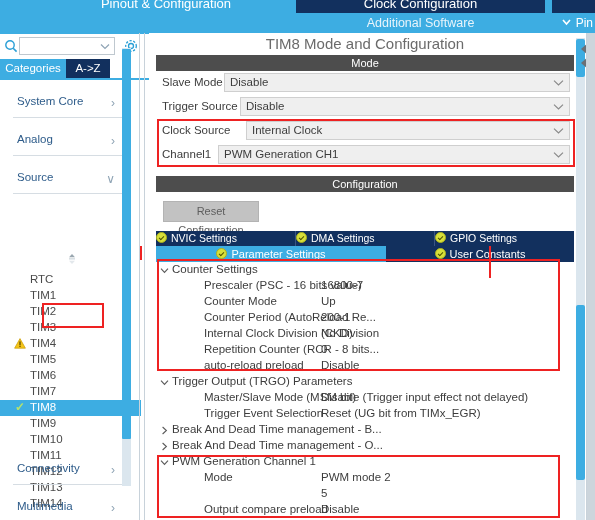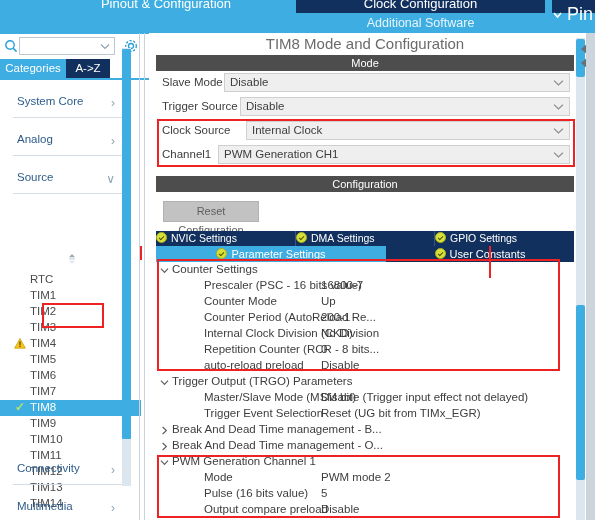--- a/index.html
+++ b/index.html
@@ -14,21 +14,21 @@
   
   .appbar{position:absolute;left:0;top:0;width:595px;height:33px;background:#3dade2;}
   .tab-pinout{position:absolute;left:46px;top:-6px;width:240px;height:19px;
     background:#3dade2;color:#ffffff;font-size:13px;text-align:center;line-height:19px;overflow:hidden;}
   .tab-clock{position:absolute;left:296px;top:-6px;width:249px;height:19px;
     background:#12305e;color:#ffffff;font-size:13px;text-align:center;line-height:19px;overflow:hidden;}
   .tab-right-stub{position:absolute;left:551px;top:-6px;width:44px;height:19px;background:#12305e;}
   .tab-right-stub .sep{position:absolute;left:0;top:0;width:1px;height:19px;background:#3dade2;}
   .addsw{position:absolute;left:296px;top:13px;width:249px;height:20px;color:#e8f4fb;
     font-size:12.5px;text-align:center;line-height:20px;}
-  .pinout-right{position:absolute;right:2px;top:4px;height:20px;color:#ffffff;font-size:18px;line-height:20px;}
+  .pinout-right{position:absolute;right:2px;top:13px;height:20px;color:#ffffff;font-size:12px;line-height:20px;}
   .chev{display:inline-block;vertical-align:middle;margin-right:3px;}
 
   
   .left{position:absolute;left:0;top:33px;width:149px;height:487px;background:#ffffff;}
   .left-top-line{position:absolute;left:0;top:0;width:149px;height:1px;background:#3dade2;}
   .searchrow{position:absolute;left:0;top:1px;width:149px;height:25px;}
   .search-ico{position:absolute;left:4px;top:5px;width:14px;height:14px;}
   .search-box{position:absolute;left:19px;top:3px;width:96px;height:18px;
     background:#ffffff;border:1px solid #bfc8cf;box-sizing:border-box;}
   .search-box .cb-arrow{position:absolute;right:4px;top:5px;}
@@ -421,21 +421,20 @@
               <path d="M1 2.6 L4.5 6.4 L8 2.6" fill="none" stroke="#5a5a5a" stroke-width="1.1"></path>
             </svg>
         </span>
         <span class="grp">PWM Generation Channel 1</span>
       </div>
       <div class="prow" style="top:208px">
         <span class="pname">Mode</span>
         <span class="pval">PWM mode 2</span>
       </div>
       <div class="prow" style="top:224px">
-        <span class="pname">Pulse (16 bits value)</span>
         <span class="pval">5</span>
       </div>
       <div class="prow" style="top:240px">
         <span class="pname">Output compare preload</span>
         <span class="pval">Disable</span>
       </div>
 
     </div>
   </div>
 

